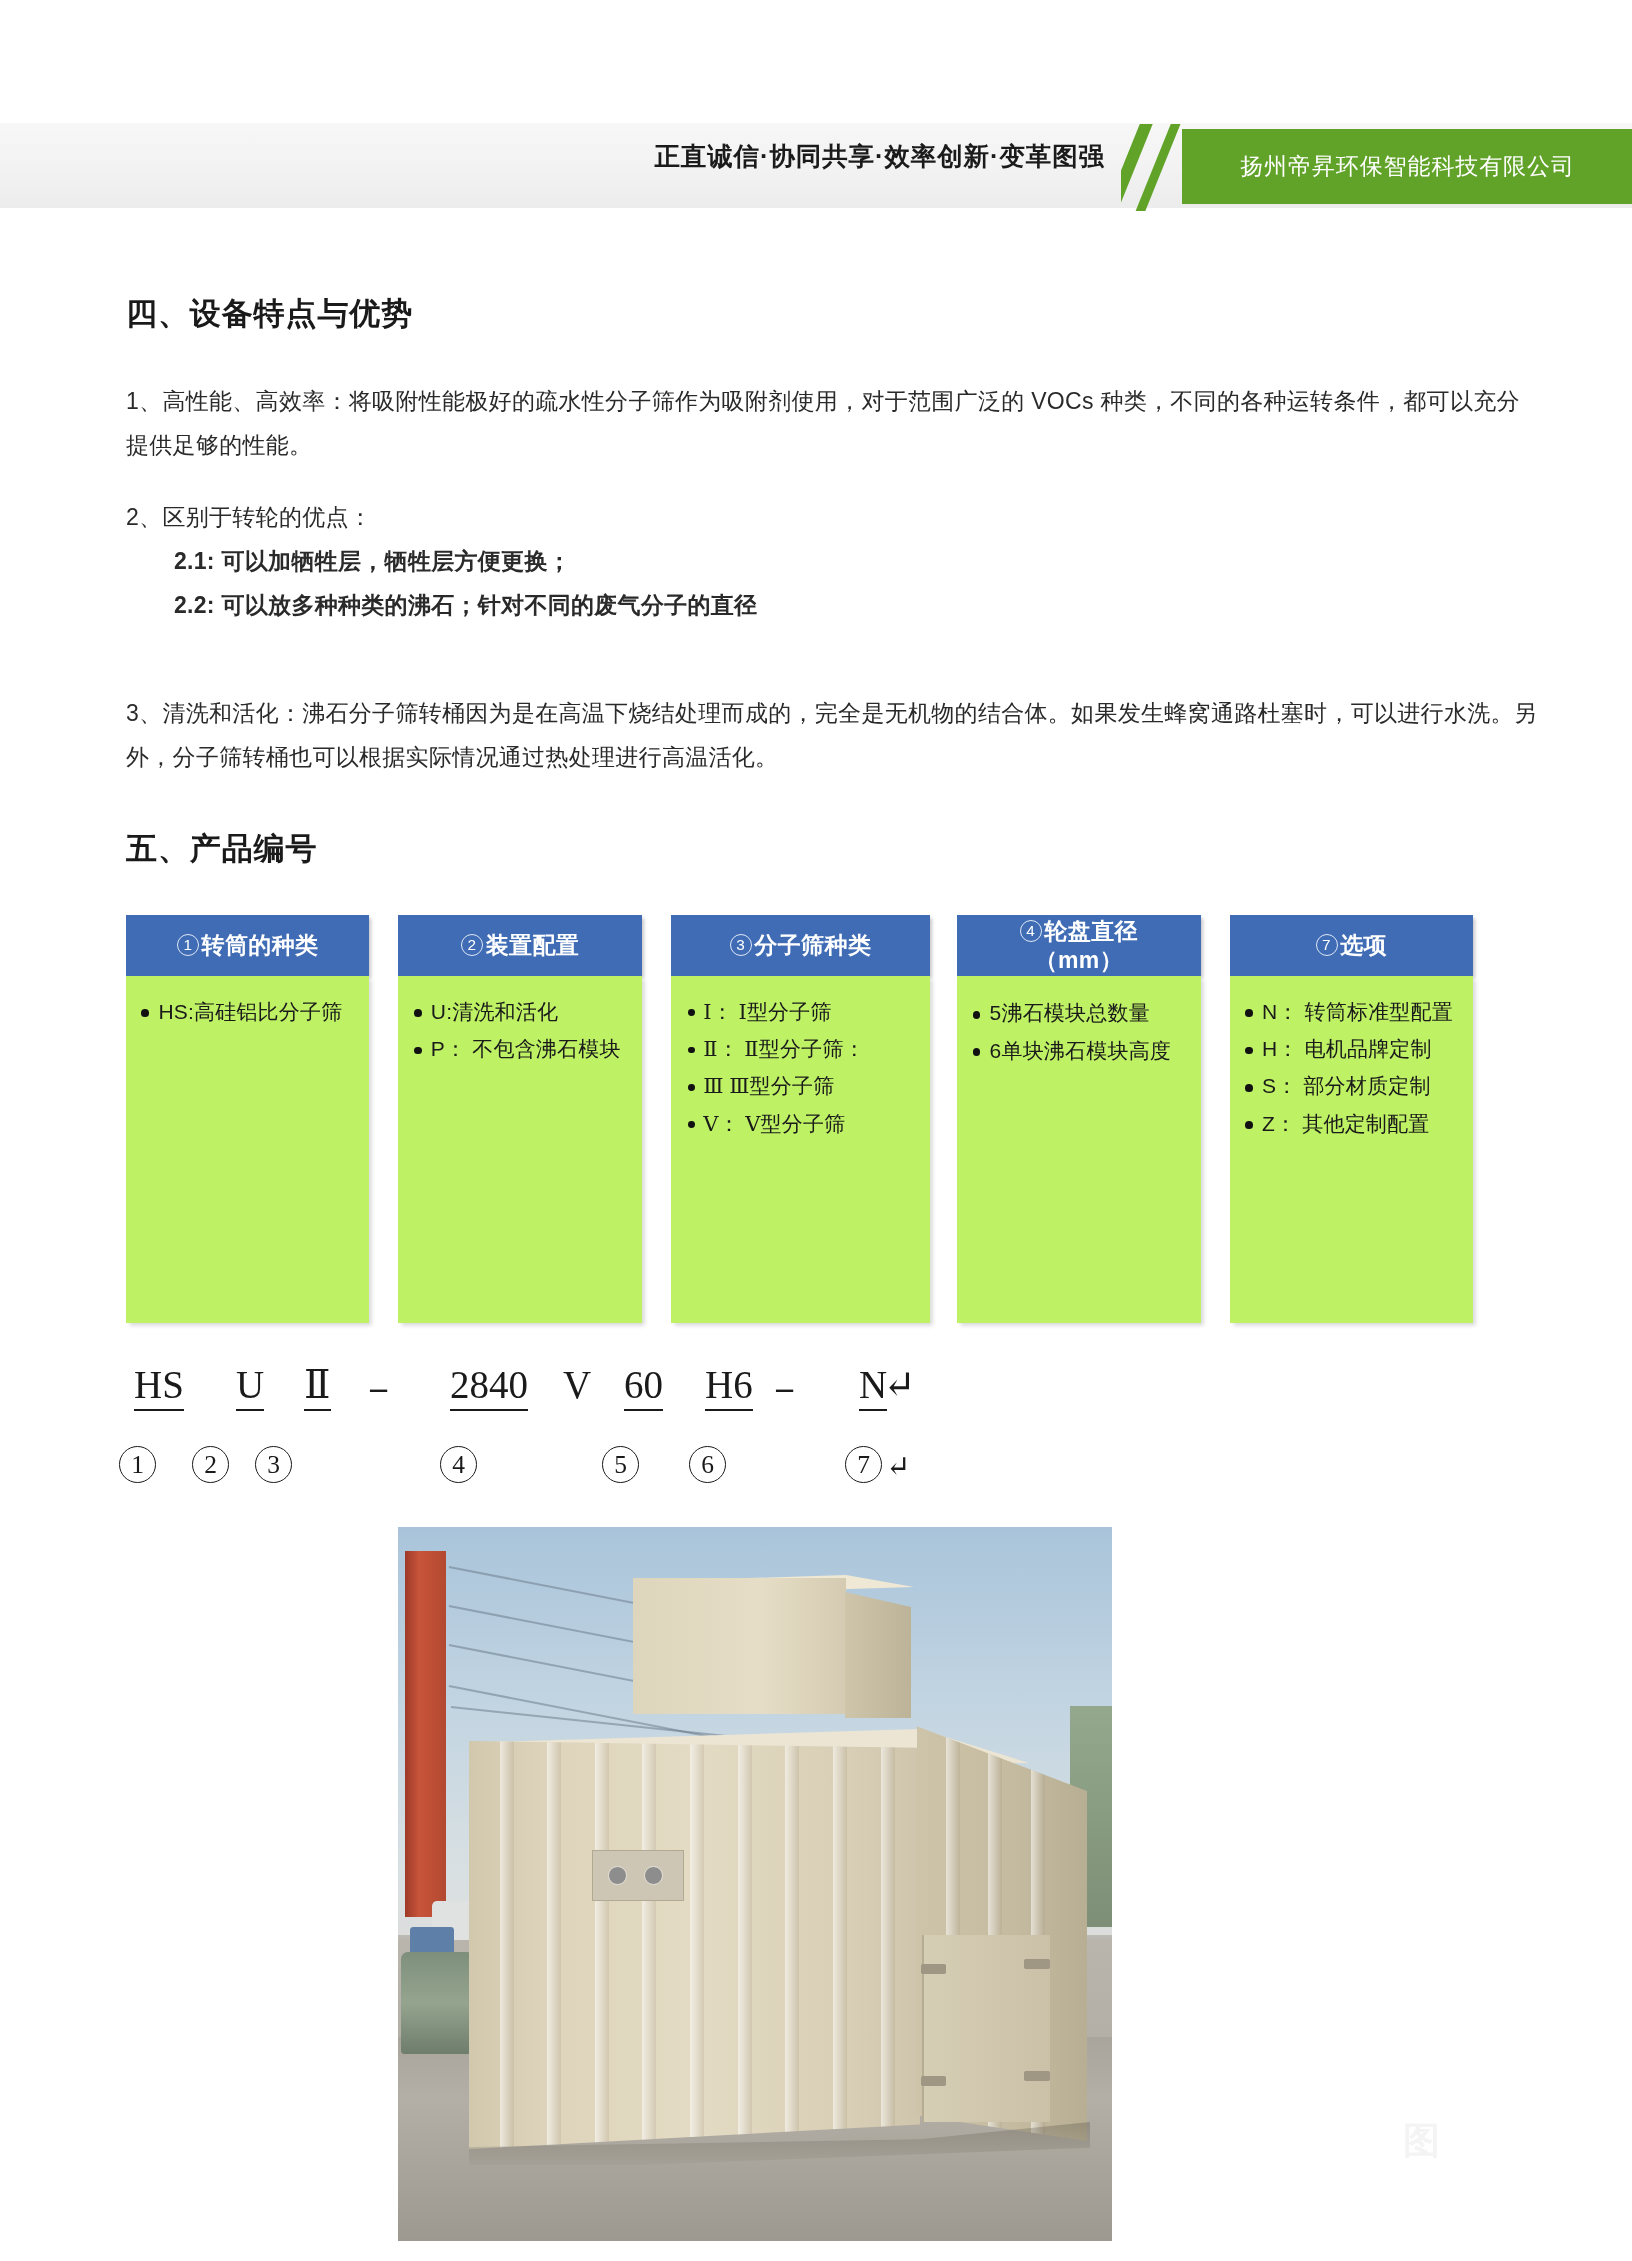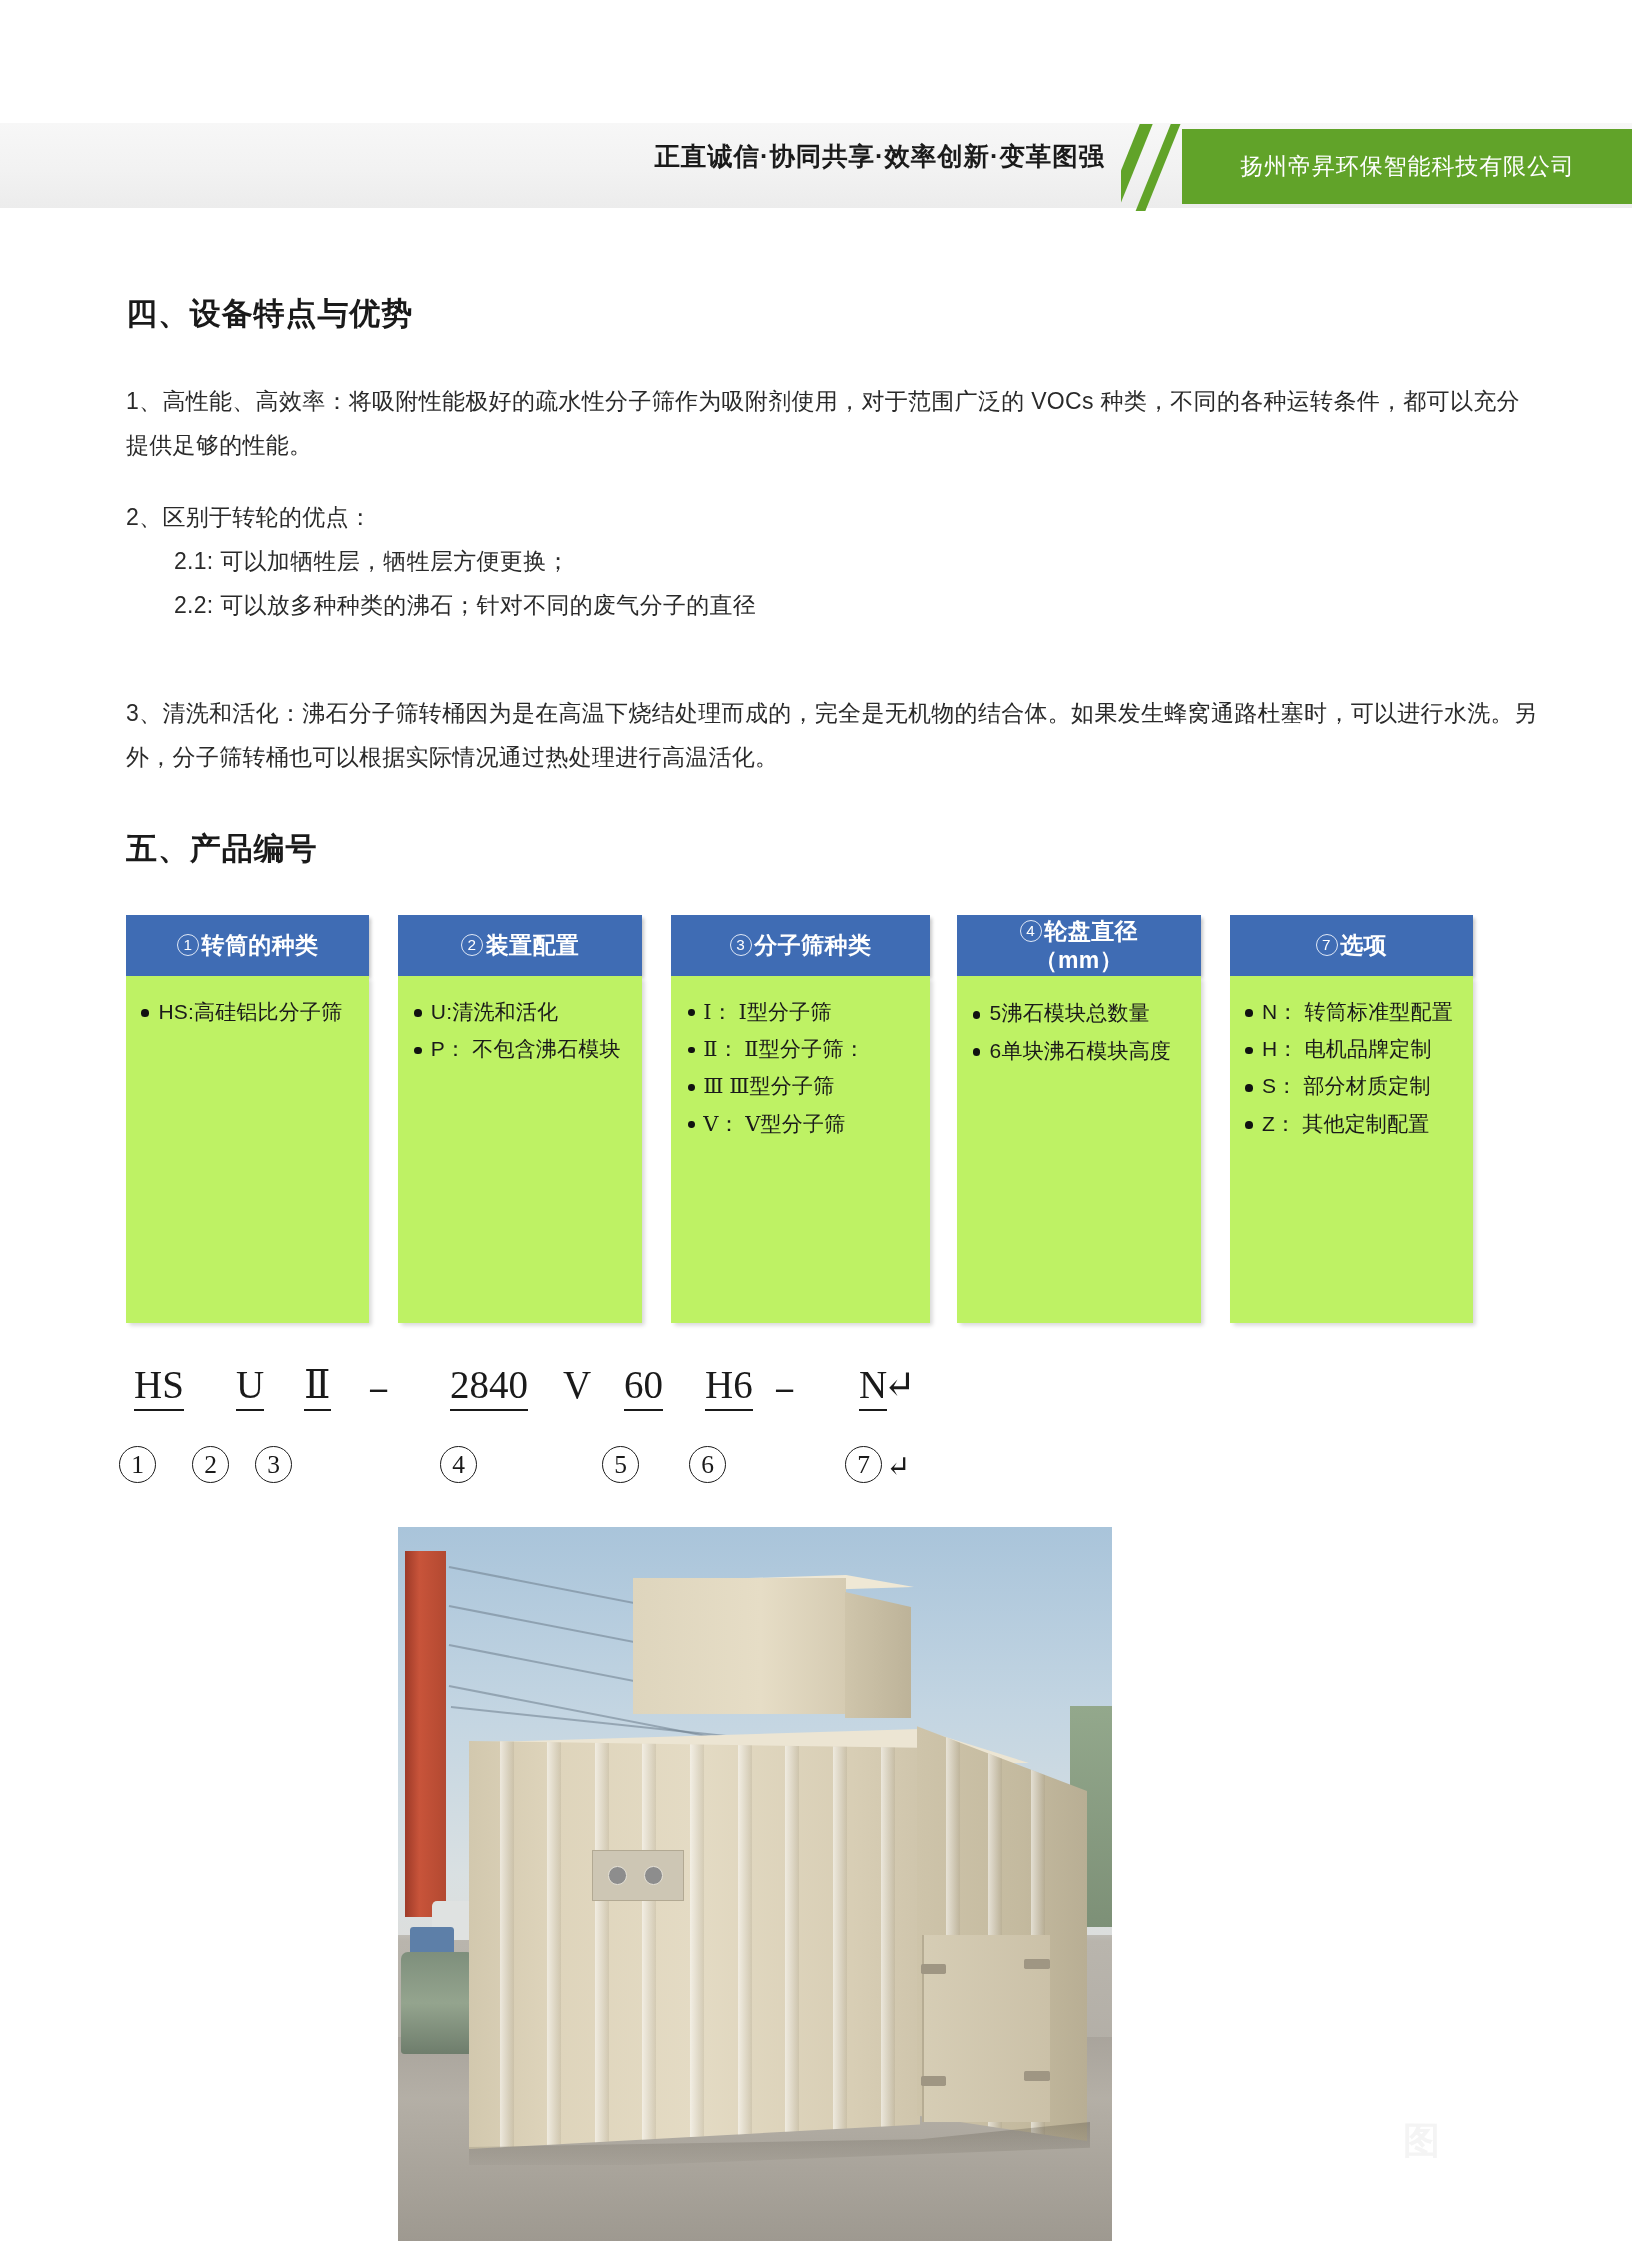--- a/index.html
+++ b/index.html
@@ -94,21 +94,21 @@
   .para {
     position: absolute;
     font-size: 23px;
     line-height: 44px;
     color: #2a2a2a;
     letter-spacing: 0.3px;
   }
   #p1 { left: 126px; top: 379px; width: 1412px; }
   #p2 { left: 126px; top: 495px; width: 1106px; }
   .sub-list { margin: 0; padding: 0; list-style: none; }
-  .sub-list li { padding-left: 48px; }
+  .sub-list li { padding-left: 48px; font-weight: bold; }
   #p3 { left: 126px; top: 691px; width: 1446px; }
 
   
   .code-table {
     position: absolute;
     left: 126px; top: 915px;
     width: 1347px; height: 408px;
     display: flex;
     gap: 0;
   }

